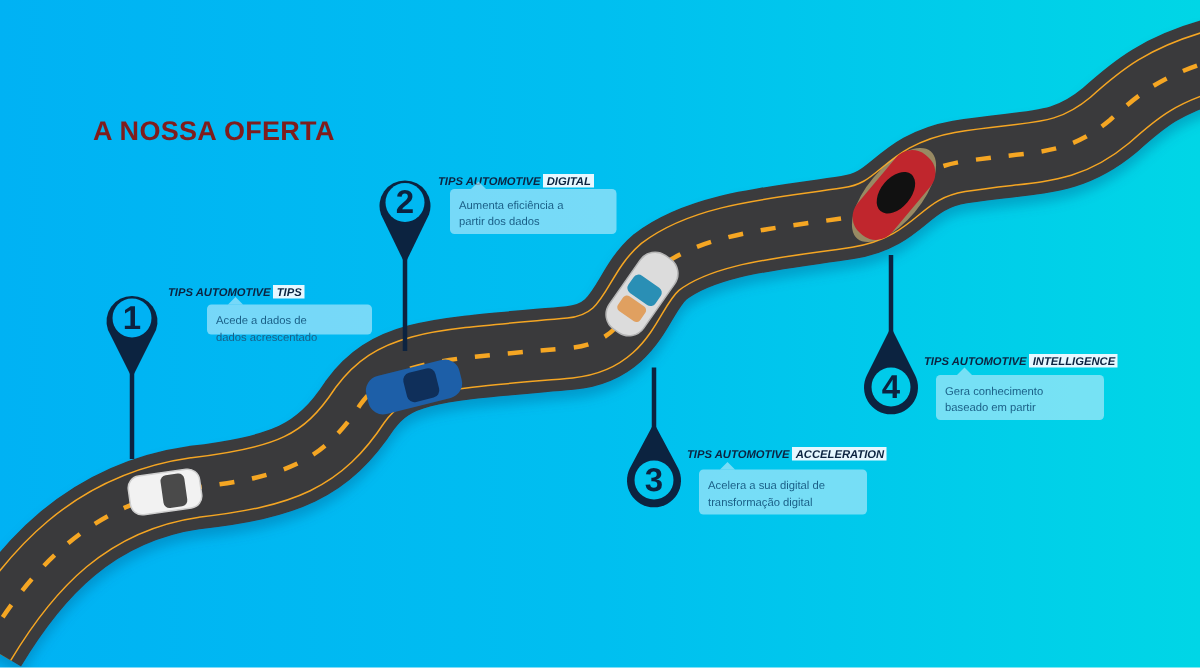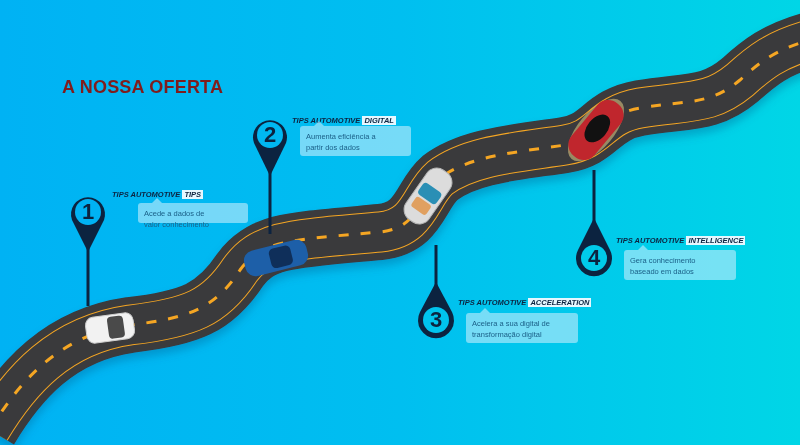--- a/index.html
+++ b/index.html
@@ -82,21 +82,21 @@
 <div class="pin-num" style="left:254px;top:122px;">2</div>
 <div class="pin-num" style="left:420px;top:307px;">3</div>
 <div class="pin-num" style="left:578px;top:245px;">4</div>
 
 <div class="label" style="left:112px;top:190px;">
   <span>TIPS AUTOMOTIVE</span>
   <span class="hl">TIPS</span>
 </div>
 <div class="bubble" style="left:118px;top:203px;width:110px;height:20px;margin-left:20px;">
   <div>Acede a dados de</div>
-  <div>valor conhecimento</div>
+  <div>dados acrescentado</div>
 </div>
 
 <div class="label" style="left:292px;top:116px;">
   <span>TIPS AUTOMOTIVE</span>
   <span class="hl">DIGITAL</span>
 </div>
 <div class="bubble" style="left:300px;top:126px;width:111px;height:30px;">
   <div>Aumenta eficiência a</div>
   <div>partir dos dados</div>
 </div>
@@ -109,14 +109,14 @@
   <div>Acelera a sua digital de</div>
   <div>transformação digital</div>
 </div>
 
 <div class="label" style="left:616px;top:236px;">
   <span>TIPS AUTOMOTIVE</span>
   <span class="hl">INTELLIGENCE</span>
 </div>
 <div class="bubble" style="left:624px;top:250px;width:112px;height:30px;">
   <div>Gera conhecimento</div>
-  <div>baseado em dados</div>
+  <div>baseado em partir</div>
 </div>
 
 </body></html>

